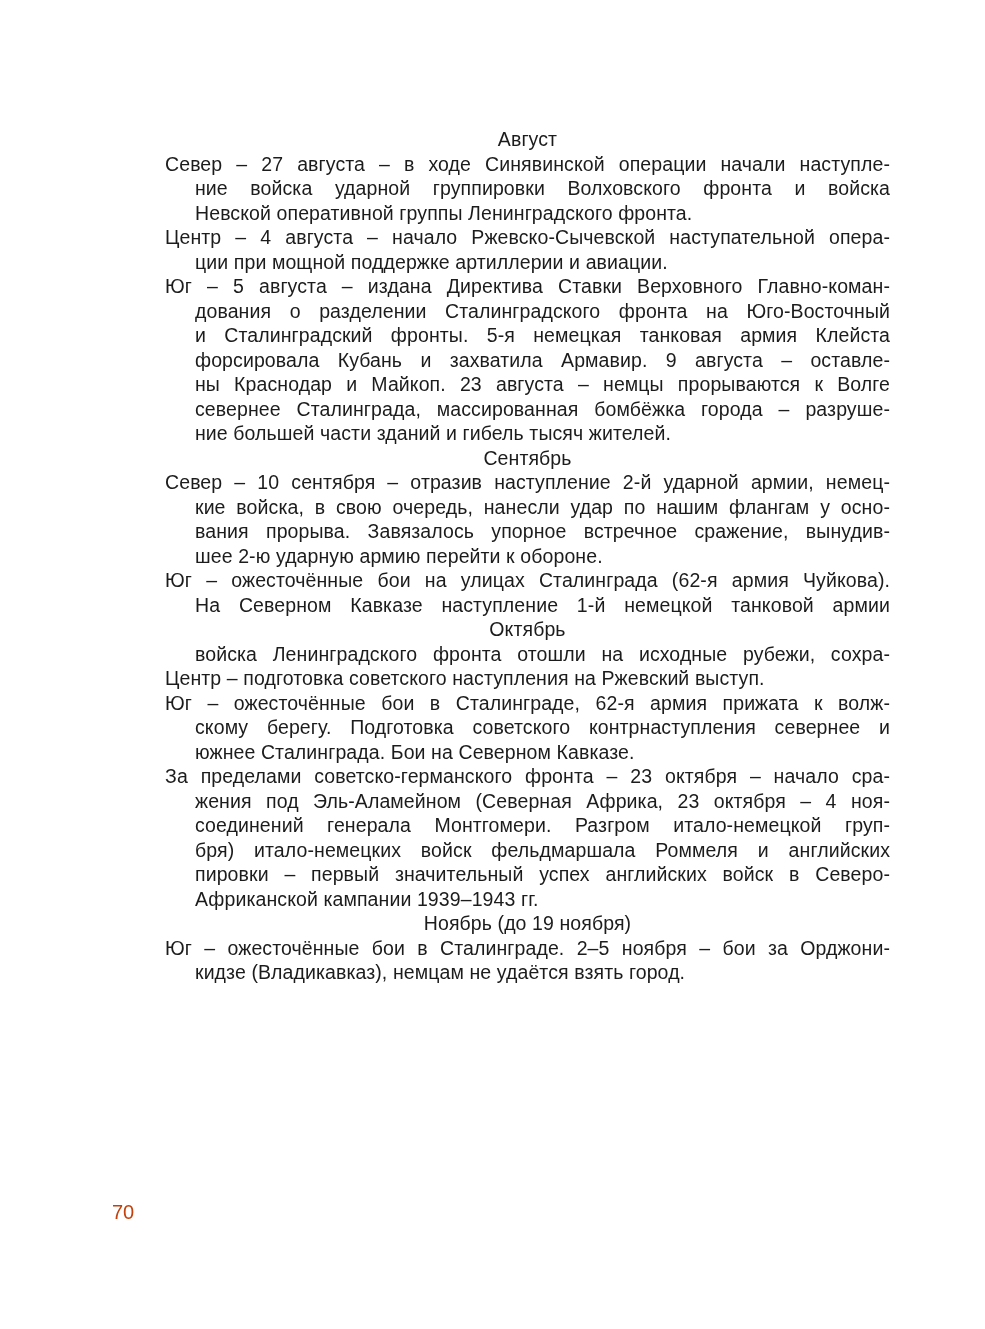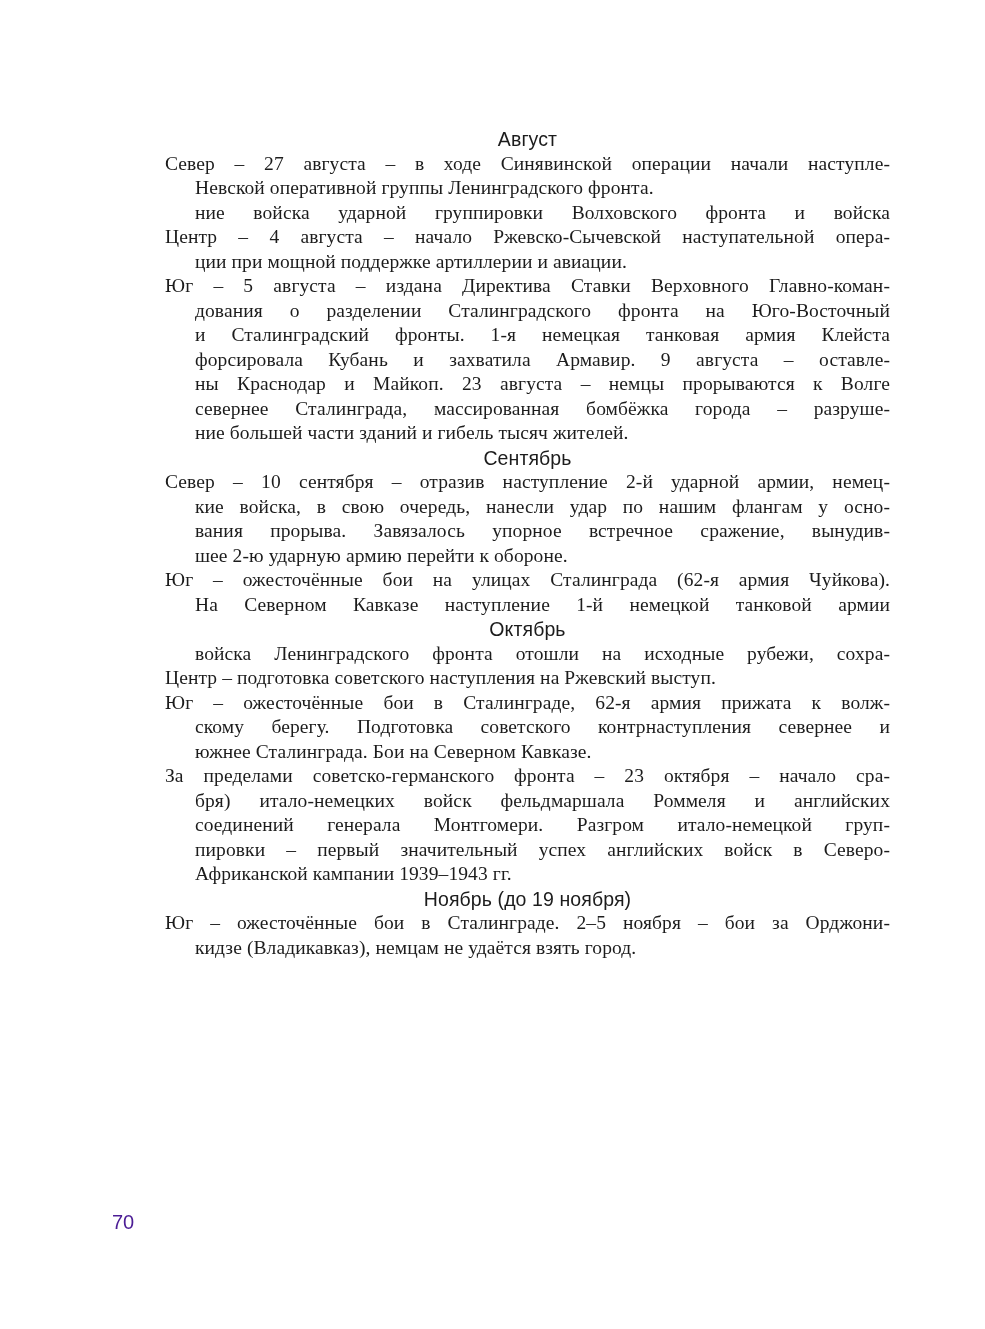--- a/index.html
+++ b/index.html
@@ -36,58 +36,56 @@
     text-align: center;
     white-space: nowrap;
   }
   .para {
     margin: 0;
   }
   .line {
     text-align: justify;
     text-align-last: justify;
     overflow: hidden;
-    font-family: Liberation Serif, serif;
   }
   .line.cont {
     padding-left: 30px;
   }
   .line.last {
     text-align: left;
     text-align-last: left;
   }
   .page-number {
     position: absolute;
     left: 112px;
     top: 1184px;
     font-size: 20px;
     line-height: 24px;
-    color: #4c1d95;
-    margin-top: 10px;
+    color: #c2410c;
   }
 </style>
 </head>
 <body>
 
 <div class="page">
   <div class="content">
       <div class="heading">Август</div>
       <div class="para">
         <div class="line">Север – 27 августа – в ходе Синявинской операции начали наступле-</div>
+        <div class="line cont">ние войска ударной группировки Волховского фронта и войска</div>
         <div class="line cont last">Невской оперативной группы Ленинградского фронта.</div>
-        <div class="line cont">ние войска ударной группировки Волховского фронта и войска</div>
       </div>
       <div class="para">
         <div class="line">Центр – 4 августа – начало Ржевско-Сычевской наступательной опера-</div>
         <div class="line cont last">ции при мощной поддержке артиллерии и авиации.</div>
       </div>
       <div class="para">
         <div class="line">Юг – 5 августа – издана Директива Ставки Верховного Главно-коман-</div>
         <div class="line cont">дования о разделении Сталинградского фронта на Юго-Восточный</div>
-        <div class="line cont">и Сталинградский фронты. 1-я немецкая танковая армия Клейста</div>
+        <div class="line cont">и Сталинградский фронты. 5-я немецкая танковая армия Клейста</div>
         <div class="line cont">форсировала Кубань и захватила Армавир. 9 августа – оставле-</div>
         <div class="line cont">ны Краснодар и Майкоп. 23 августа – немцы прорываются к Волге</div>
         <div class="line cont">севернее Сталинграда, массированная бомбёжка города – разруше-</div>
         <div class="line cont last">ние большей части зданий и гибель тысяч жителей.</div>
       </div>
       <div class="heading">Сентябрь</div>
       <div class="para">
         <div class="line">Север – 10 сентября – отразив наступление 2-й ударной армии, немец-</div>
         <div class="line cont">кие войска, в свою очередь, нанесли удар по нашим флангам у осно-</div>
         <div class="line cont">вания прорыва. Завязалось упорное встречное сражение, вынудив-</div>
@@ -104,22 +102,23 @@
       <div class="para">
         <div class="line last">Центр – подготовка советского наступления на Ржевский выступ.</div>
       </div>
       <div class="para">
         <div class="line">Юг – ожесточённые бои в Сталинграде, 62-я армия прижата к волж-</div>
         <div class="line cont">скому берегу. Подготовка советского контрнаступления севернее и</div>
         <div class="line cont last">южнее Сталинграда. Бои на Северном Кавказе.</div>
       </div>
       <div class="para">
         <div class="line">За пределами советско-германского фронта – 23 октября – начало сра-</div>
+        <div class="line cont">жения под Эль-Аламейном (Северная Африка, 23 октября – 4 ноя-</div>
+        <div class="line cont">соединений генерала Монтгомери. Разгром итало-немецкой груп-</div>
         <div class="line cont">бря) итало-немецких войск фельдмаршала Роммеля и английских</div>
-        <div class="line cont">соединений генерала Монтгомери. Разгром итало-немецкой груп-</div>
         <div class="line cont">пировки – первый значительный успех английских войск в Северо-</div>
         <div class="line cont last">Африканской кампании 1939–1943 гг.</div>
       </div>
       <div class="heading">Ноябрь (до 19 ноября)</div>
       <div class="para">
         <div class="line">Юг – ожесточённые бои в Сталинграде. 2–5 ноября – бои за Орджони-</div>
         <div class="line cont last">кидзе (Владикавказ), немцам не удаётся взять город.</div>
       </div>
     </div>
   <div class="page-number">70</div>

